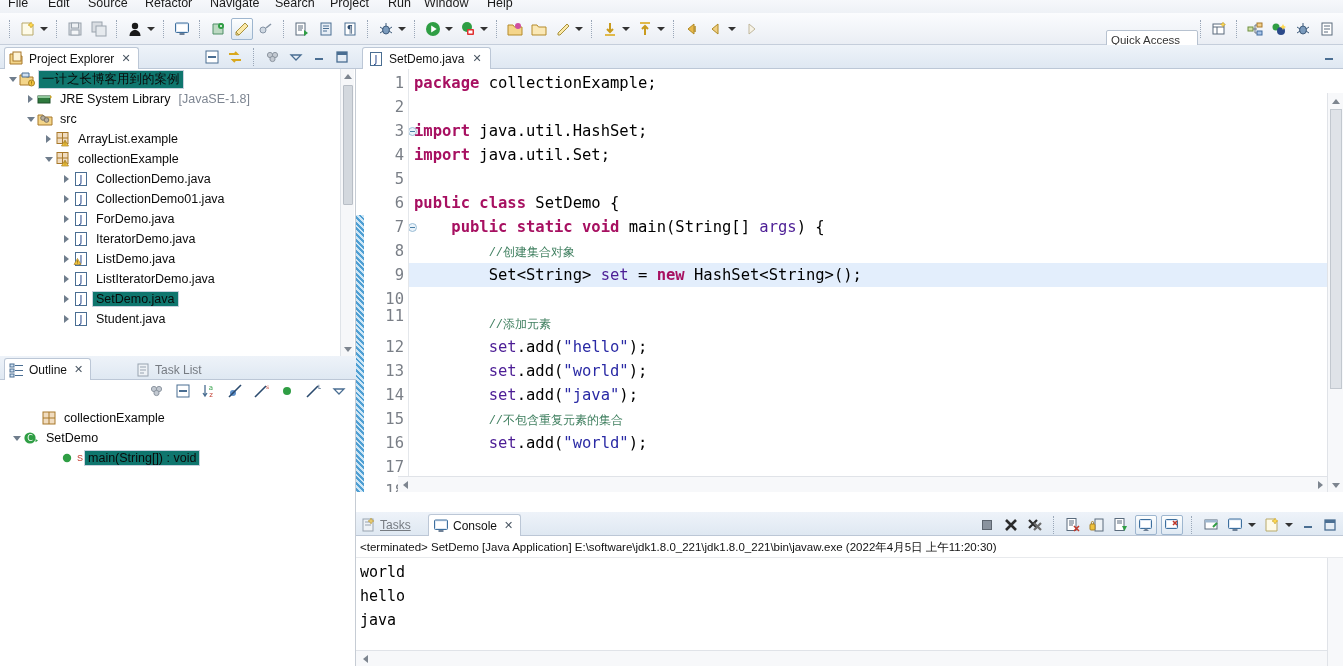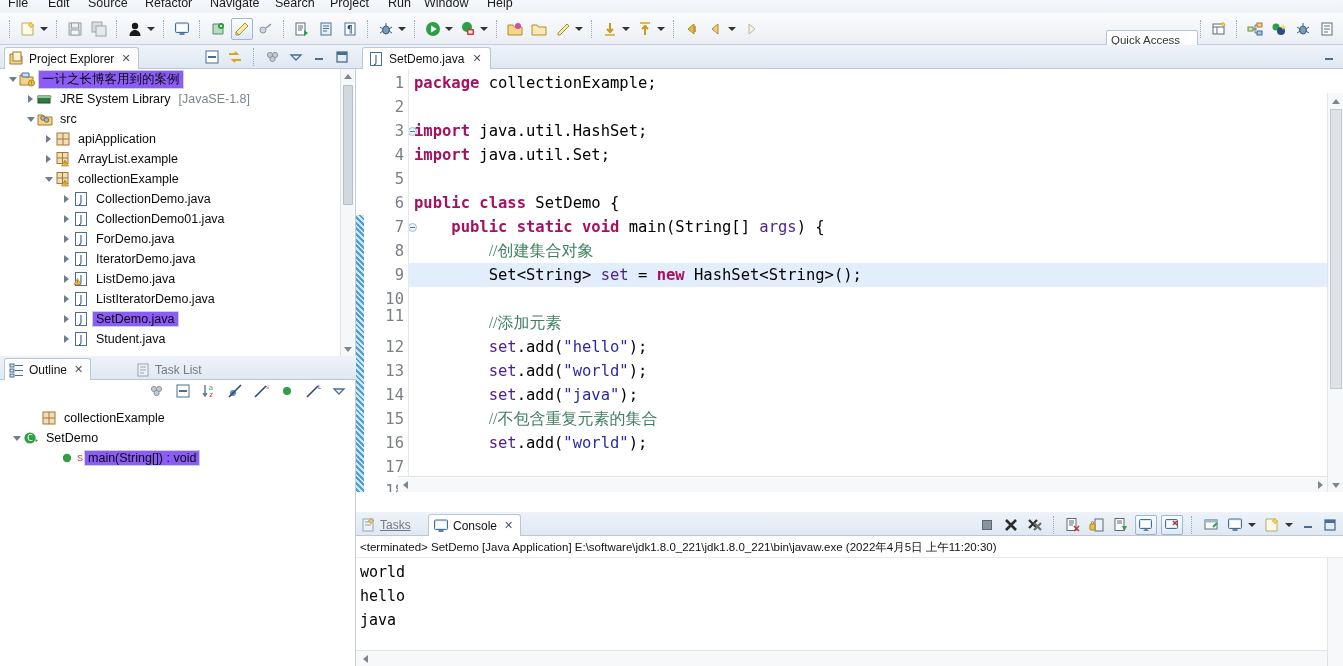--- a/index.html
+++ b/index.html
@@ -84,21 +84,21 @@
     position: relative; height: 20px; display: flex; align-items: center;
     font-size: 12.5px; color: #0a0a0a; white-space: nowrap;
   }
   .twist {
     width: 13px; height: 20px; flex: 0 0 13px;
     display: flex; align-items: center; justify-content: center;
   }
   .tri-r { width:0;height:0;border-top:4px solid transparent;border-bottom:4px solid transparent;border-left:5px solid #6f7d8c; }
   .tri-d { width:0;height:0;border-left:4px solid transparent;border-right:4px solid transparent;border-top:5px solid #6f7d8c; }
   .tlabel { padding: 0 3px; }
-  .tlabel.sel { background: #8b5cf6; outline: 1px solid #c8d2de; }
+  .tlabel.sel { background: #0f766e; outline: 1px solid #c8d2de; }
   .dim { color: #7d8591; }
   .ticon { width: 16px; height: 16px; margin-right: 4px; flex: 0 0 16px; }
 
   
   .vsb {
     position: absolute; right: 1px; top: 0; width: 14px;
     background: #f6f7f9; border-left: 1px solid #dfe3e8;
   }
   .vsb .thumb { position: absolute; left: 2px; width: 10px; background: #d3d8de; border: 1px solid #b8bec6; border-radius: 1px; }
   .vsb .ar { position: absolute; left: 0; width: 14px; height: 14px; display: flex; align-items: center; justify-content: center; }
@@ -155,21 +155,21 @@
     font-family: "DejaVu Sans Mono", monospace; font-size: 15.5px; color: #7a7f87; text-align: right; }
   .fold {
     position: absolute; right: -13px; top: 8px; width: 9px; height: 9px;
     border: 1px solid #9bbdd6; border-radius: 50%; background: #eaf3fa;
   }
   .fold::after { content:""; position:absolute; left:1px; top:3px; width:5px; height:1px; background:#4a7fa5; }
   .hl { position: absolute; left: 0; right: 0; height: 24px; background: #e3eefc; }
   .kw  { color: #a71061; font-weight: bold; }
   .str { color: #2a2aa5; }
   .cmt { color: #3f7f5f; }
-  .cjk { font-family: Liberation Serif, serif; font-size: 16px; }
+  .cjk { font-family: Liberation Mono, monospace; font-size: 12px; }
   .fld { color: #4c1d95; }
 
   #edvsb { position: absolute; right: 0; top: 24px; width: 16px; height: 400px;
     background: #f7f8fa; border-left: 1px solid #e0e3e8; }
   #edhsb { position: absolute; left: 42px; right: 16px; bottom: 0; height: 16px;
     background: #f7f8fa; border-top: 1px solid #e0e3e8; }
   #edhsb .ar { position: absolute; top: 0; width: 14px; height: 15px; display:flex; align-items:center; justify-content:center; }
 
   
   #consolepart { position: absolute; left: 0; top: 467px; width: 987px; height: 154px; }
@@ -503,32 +503,20 @@
               <span class="tri-d"></span>
             </span>
             <span class="ticon">
               <svg class="ico" viewBox="0 0 16 16">
                 <path d="M1 4h5l1.5 2H15v8H1z" fill="#f3d58a" stroke="#a8782a"></path>
                 <circle cx="6" cy="7" r="2.3" fill="#b8b0a0" stroke="#7a7266"></circle>
                 <circle cx="9.5" cy="9" r="2.3" fill="#b8b0a0" stroke="#7a7266"></circle>
               </svg>
             </span>
             <span class="tlabel">src</span>
-          </div>
-          <div class="trow" style="padding-left: 42px;">
-            <span class="twist">
-              <span class="tri-r"></span>
-            </span>
-            <span class="ticon">
-              <svg class="ico" viewBox="0 0 16 16">
-                <rect x="2" y="2" width="12" height="12" fill="#f0dcc0" stroke="#a8782a"></rect>
-                <path d="M2 8h12M8 2v12" stroke="#a8782a"></path>
-              </svg>
-            </span>
-            <span class="tlabel">apiApplication</span>
           </div>
           <div class="trow" style="padding-left: 42px;">
             <span class="twist">
               <span class="tri-r"></span>
             </span>
             <span class="ticon">
               <svg class="ico" viewBox="0 0 16 16">
                 <rect x="2" y="1.5" width="11" height="11" fill="#f0dcc0" stroke="#a8782a"></rect>
                 <path d="M2 7h11M7.5 1.5v11" stroke="#a8782a"></path>
                 <path d="M10 9l3.5 6H6.5z" fill="#f0c23c" stroke="#a8822a" stroke-width=".7"></path>

